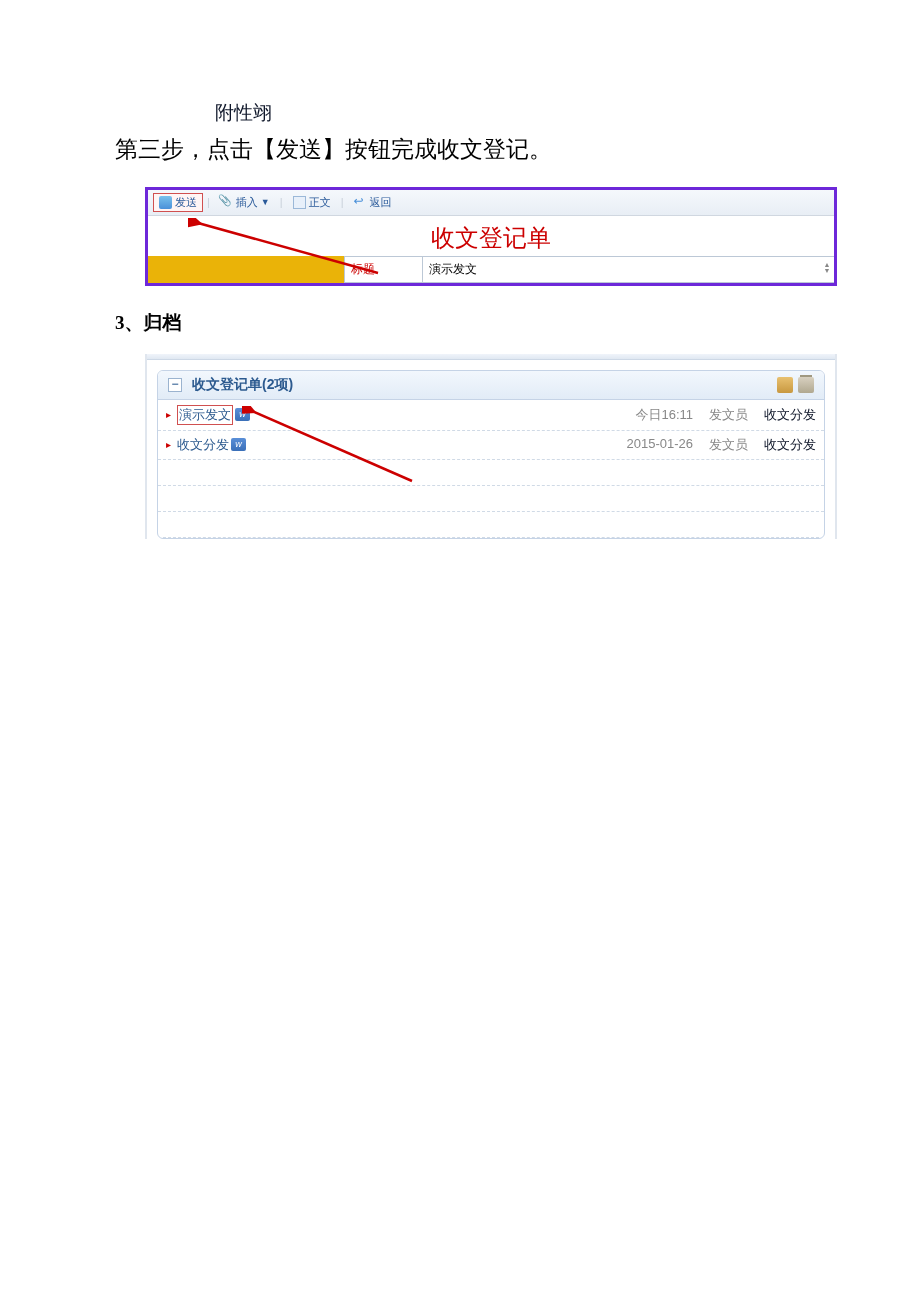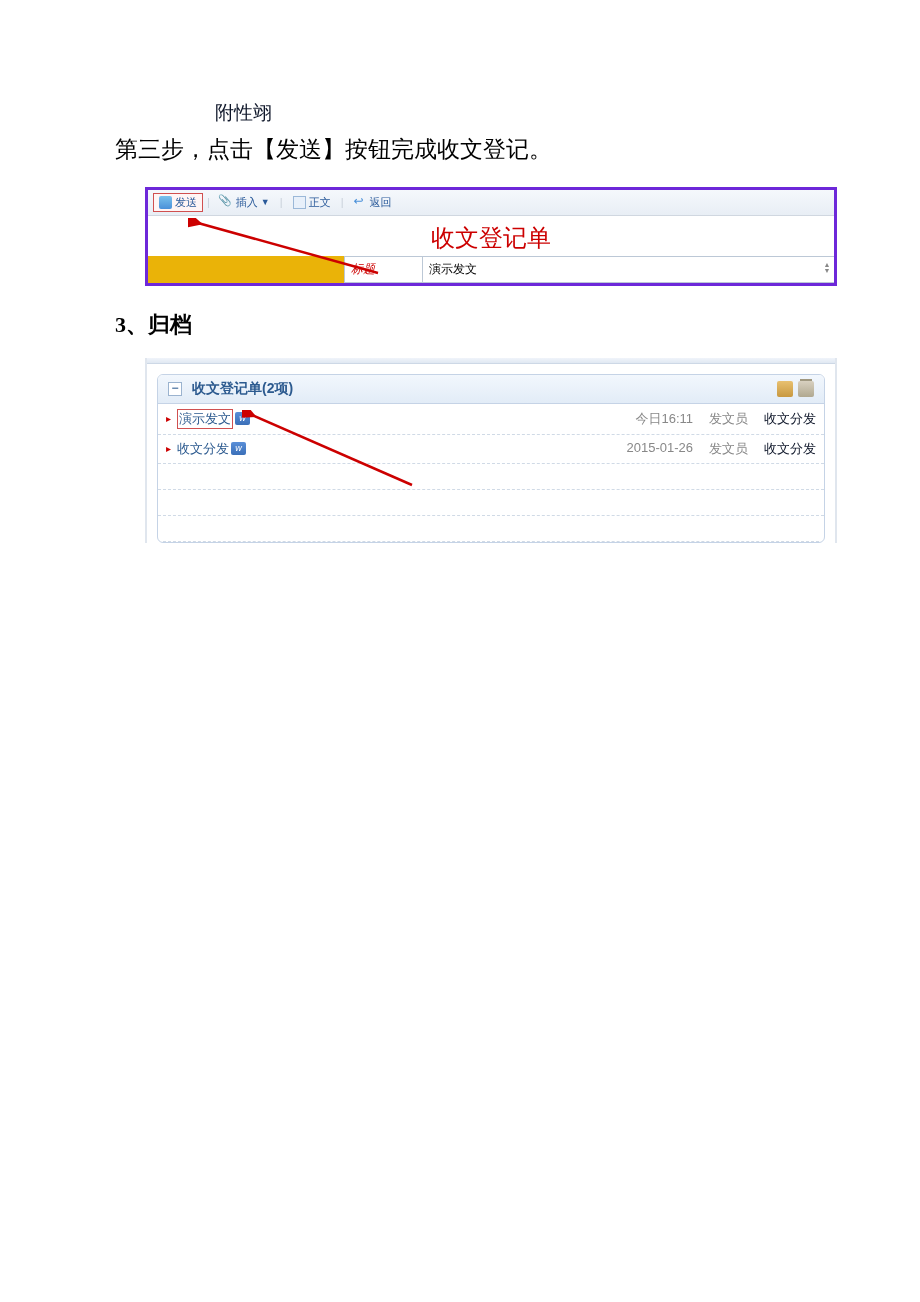--- a/index.html
+++ b/index.html
@@ -20,21 +20,21 @@
     margin-bottom: 6px;
   }
   .step-text {
     font-size: 23px;
     line-height: 1.6;
     margin-bottom: 18px;
     font-family: "SimSun", serif;
   }
   .heading {
     font-weight: bold;
-    font-size: 22px;
+    font-size: 19px;
     margin: 24px 0 18px 0;
   }
   .heading .num { font-family: "Times New Roman", serif; }
   .screenshot1 {
     border: 3px solid #6d28d9;
     background: #eab308;
     margin-left: 30px;
     width: 692px;
     font-family: Arial, "Microsoft YaHei", sans-serif;
     font-size: 12px;
@@ -87,21 +87,21 @@
     font-size: 12px;
     color: #333;
   }
   .form-table td {
     border: 1px solid #bcc8d6;
     padding: 4px 6px;
     background: #fff;
     vertical-align: middle;
     height: 22px;
   }
-  .form-table td.lbl { color:#c00; font-family:"SimSun",serif; width:78px;font-style:italic; }
+  .form-table td.lbl { color:#c00; font-family:"SimSun",serif; width:78px; }
   .form-table td.val input, .form-table td.val select {
     border: none; width: 100%; font-size: 12px; background: transparent;
   }
   .spinner {
     width: 12px;
     display: inline-flex;
     flex-direction: column;
     float: right;
   }
   .spinner span {

